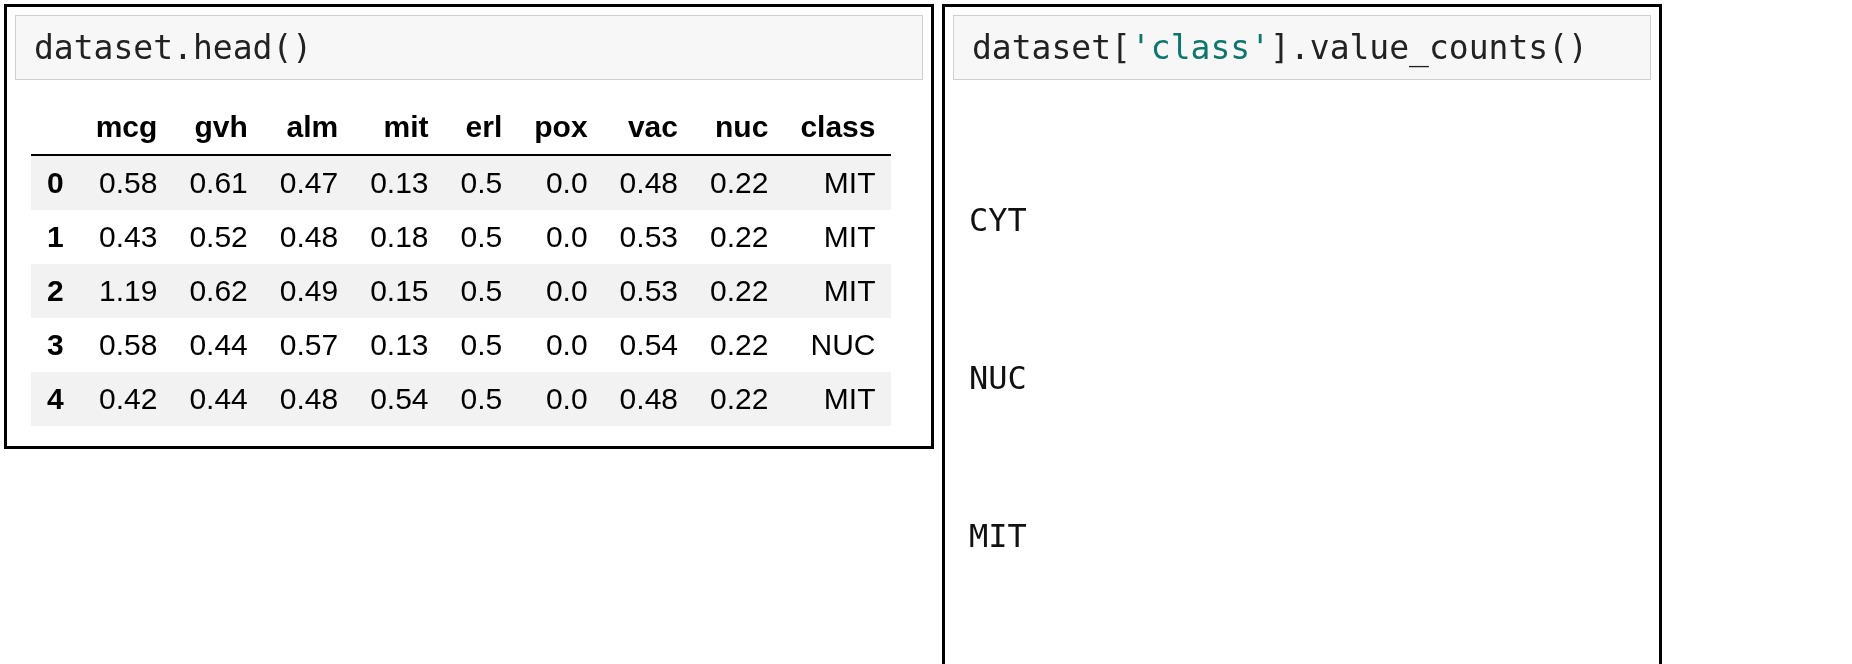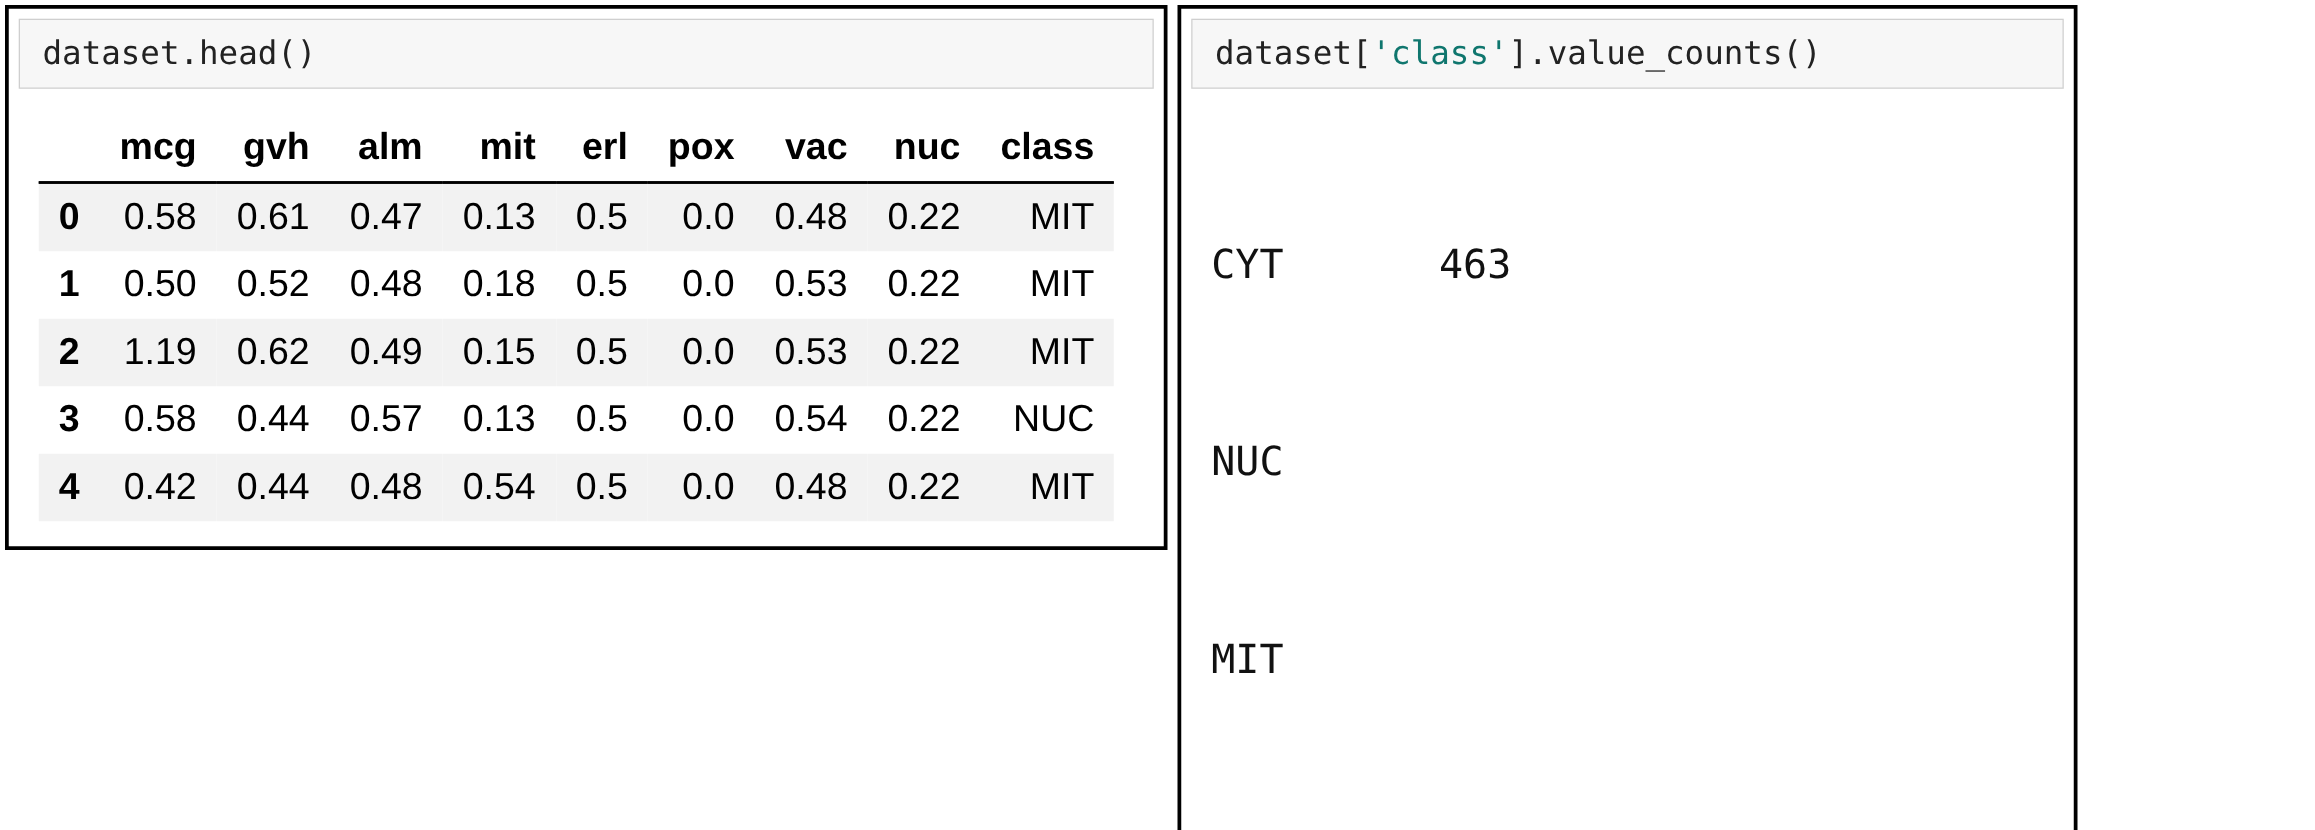--- a/index.html
+++ b/index.html
@@ -25,21 +25,21 @@
     }
     .panel-right {
       width: 720px;
     }
     .code-cell {
       margin: 8px;
       border: 1px solid #cfcfcf;
       background: #f7f7f7;
       padding: 12px 18px;
       font-family: "Menlo", "Consolas", "DejaVu Sans Mono", monospace;
-      font-size: 26px;
+      font-size: 33px;
       color: #222222;
       white-space: pre;
     }
     .code-string { color: #0f766e; }
     .df-table {
       border-collapse: collapse;
       margin: 20px 24px 8px 24px;
       font-size: 30px;
     }
     .df-table th, .df-table td {
@@ -100,21 +100,21 @@
         <td>0.47</td>
         <td>0.13</td>
         <td>0.5</td>
         <td>0.0</td>
         <td>0.48</td>
         <td>0.22</td>
         <td>MIT</td>
       </tr>
       <tr>
         <th>1</th>
-        <td>0.50</td>
+        <td>0.43</td>
         <td>0.52</td>
         <td>0.48</td>
         <td>0.18</td>
         <td>0.5</td>
         <td>0.0</td>
         <td>0.53</td>
         <td>0.22</td>
         <td>MIT</td>
       </tr>
       <tr class="alt">
@@ -153,21 +153,21 @@
         <td>0.22</td>
         <td>MIT</td>
       </tr>
     </tbody>
   </table>
 </div>
 
 <div class="panel panel-right">
   <div class="code-cell"><span>dataset[</span><span class="code-string">'class'</span><span>].value_counts()</span></div>
   <div class="vc-output">
-    <div class="vc-row"><span class="vc-label">CYT</span><span class="vc-count">463</span></div>
+    <div class="vc-row"><span class="vc-label">CYT</span></div>
     <div class="vc-row"><span class="vc-label">NUC</span></div>
     <div class="vc-row"><span class="vc-label">MIT</span></div>
     
     
     
     
     
     
     
   </div>

